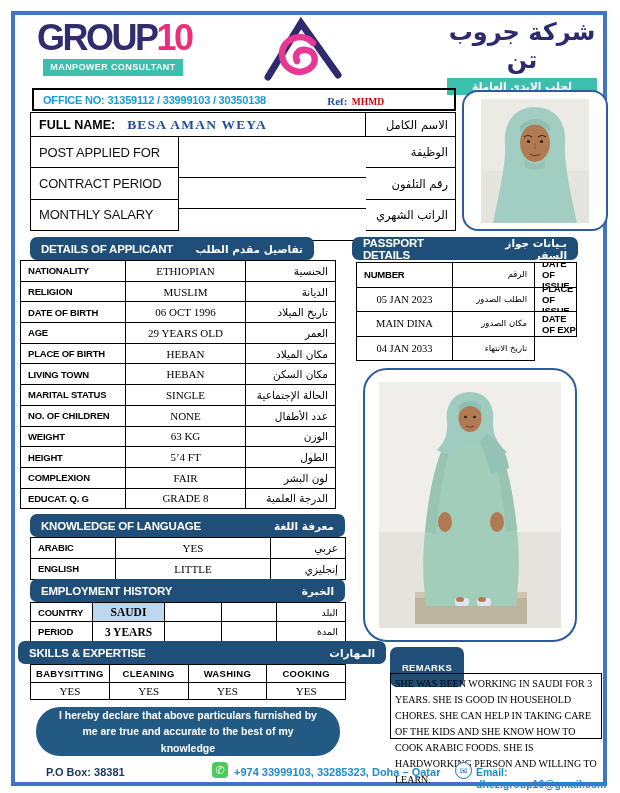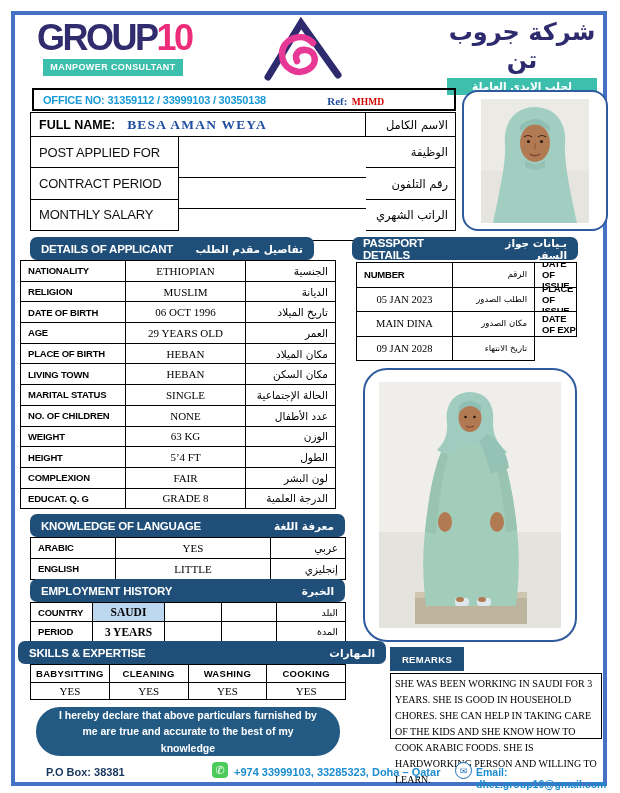--- a/index.html
+++ b/index.html
@@ -80,22 +80,22 @@
                background:#235a84;border-radius:24px;color:#fff;font-weight:bold;font-size:10.5px;
                line-height:1.55;display:flex;align-items:center;justify-content:center;
                text-align:center;padding:4px 18px;}
   
   .pass-grid{left:356px;top:262px;grid-template-columns:96px 82px 42px;grid-template-rows:repeat(4,24.6px);}
   .pass-grid .lbl{font-size:9.5px;}
   .pnum{justify-content:center;font-weight:bold;font-size:12px;letter-spacing:.3px;}
   .pass-grid .val{font-size:10.5px;}
   .pass-grid .ar{font-size:8.5px;line-height:9.5px;}
   
-  .remarks-label{position:absolute;left:390px;top:647px;width:74px;height:24px;background:#1f4e79;
-                 border-radius:0;color:#fff;font-weight:bold;font-size:9.5px;letter-spacing:.3px;
+  .remarks-label{position:absolute;left:390px;top:647px;width:74px;height:40px;background:#1f4e79;
+                 border-radius:7px;color:#fff;font-weight:bold;font-size:9.5px;letter-spacing:.3px;
                  display:flex;align-items:center;justify-content:center;}
   .remarks-box{position:absolute;left:390px;top:673px;width:212px;height:66px;box-sizing:border-box;
                border:1.5px solid #000;font-family:"Liberation Serif",serif;font-size:10px;
                line-height:16px;padding:2px 4px;}
   
   .po-box{position:absolute;left:46px;top:766px;font-weight:bold;font-size:11px;color:#17365d;}
   .wa-icon{position:absolute;left:212px;top:762px;width:16px;height:16px;border-radius:4px;
            background:#4ccb5a;color:#fff;font-size:11px;display:flex;align-items:center;
            justify-content:center;font-family:"DejaVu Sans",sans-serif;}
   .phone{position:absolute;left:234px;top:766px;font-weight:bold;font-size:11px;color:#1b8ccd;}
@@ -264,21 +264,21 @@
   <div class="grid pass-grid">
     <div class="lbl">NUMBER</div>
       <div class="ar">الرقم</div>
     <div class="lbl">DATE OF ISSUE</div>
       <div class="val" style="justify-content:center;font-family:'Liberation Serif',serif">05 JAN 2023</div>
       <div class="ar">الطلب الصدور</div>
     <div class="lbl">PLACE OF ISSUE</div>
       <div class="val" style="justify-content:center;font-family:'Liberation Serif',serif">MAIN DINA</div>
       <div class="ar">مكان الصدور</div>
     <div class="lbl">DATE OF EXP</div>
-      <div class="val" style="justify-content:center;font-family:'Liberation Serif',serif">09 JAN 2028</div>
+      <div class="val" style="justify-content:center;font-family:'Liberation Serif',serif">04 JAN 2033</div>
       <div class="ar">تاريخ الانتهاء</div>
   </div>
 
   <div class="photo-frame big-frame"></div>
   <div class="big-photo">
     <svg width="182" height="246" viewBox="0 0 182 246">
       <rect width="182" height="246" fill="#efeeeb"></rect>
       <rect y="150" width="182" height="96" fill="#e5e3de"></rect>
       <rect x="36" y="210" width="112" height="8" fill="#cfc6b1"></rect>
       <rect x="36" y="216" width="112" height="26" fill="#bdb49e"></rect>

